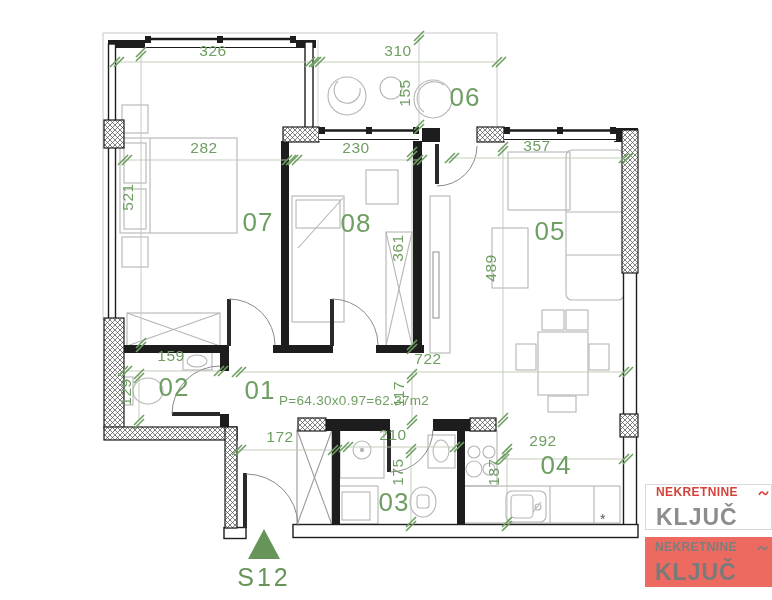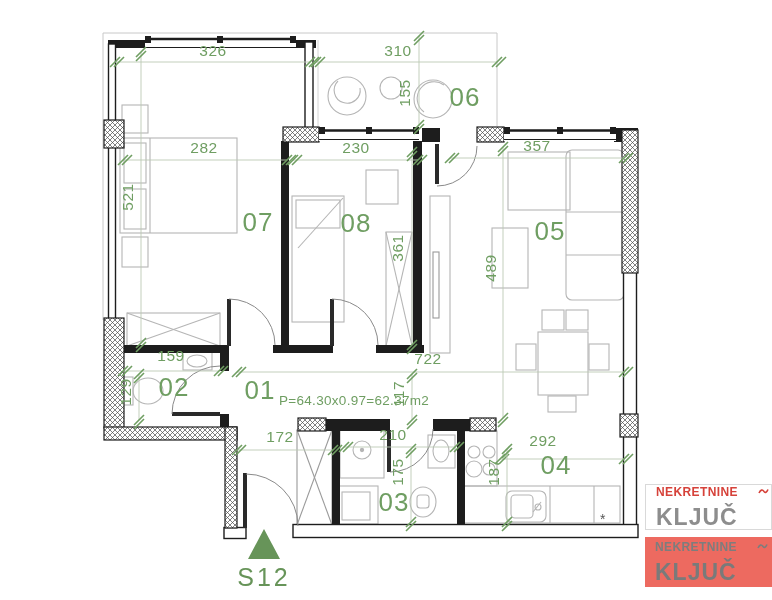--- a/index.html
+++ b/index.html
@@ -7,21 +7,21 @@
   #plan-svg{position:absolute;left:0;top:0;}
   .dim-text{fill:#6f9e62;font-size:15.5px;letter-spacing:.5px;}
   .room-label{fill:#6f9e62;font-size:26px;letter-spacing:1px;}
   .area-text{fill:#6f9e62;font-size:13.5px;letter-spacing:.3px;}
   .marker-text{fill:#679459;font-size:25px;letter-spacing:3px;}
   .foot-text{fill:#555;font-size:14px;}
   .logo-box{position:absolute;display:flex;align-items:center;gap:4px;padding:4px 6px;box-sizing:border-box;}
   .logo-box.top{left:645px;top:484px;width:127px;height:46px;background:#fff;border:1px solid #d9d9d9;}
   .logo-box.bottom{left:645px;top:537px;width:127px;height:50px;background:#ed6a60;}
   .logo-text{display:flex;flex-direction:column;line-height:1;}
-  .brand-top{font-weight:bold;font-size:12px;letter-spacing:.4px;display:flex;align-items:center;gap:20px;}
+  .brand-top{font-weight:bold;font-size:12px;letter-spacing:.4px;display:flex;align-items:flex-end;gap:20px;}
   .logo-box.top .brand-top{color:#d6423a;}
   .logo-box.bottom .brand-top{color:#7d7d7d;}
   .brand-main{font-weight:bold;font-size:23px;letter-spacing:1px;margin-top:8px;}
   .logo-box.top .brand-main{color:#8d8d8d;}
   .logo-box.bottom .brand-main{color:#7a7a7a;}
   .swoosh{display:inline-block;}
 </style>
 </head>
 <body>
 

